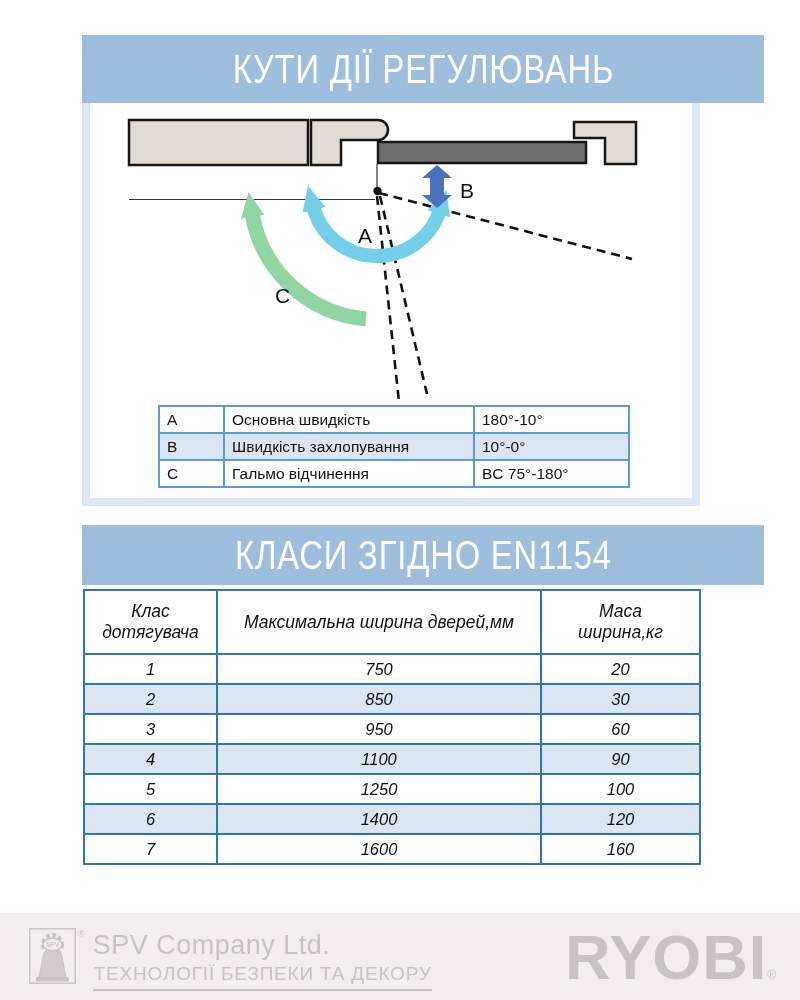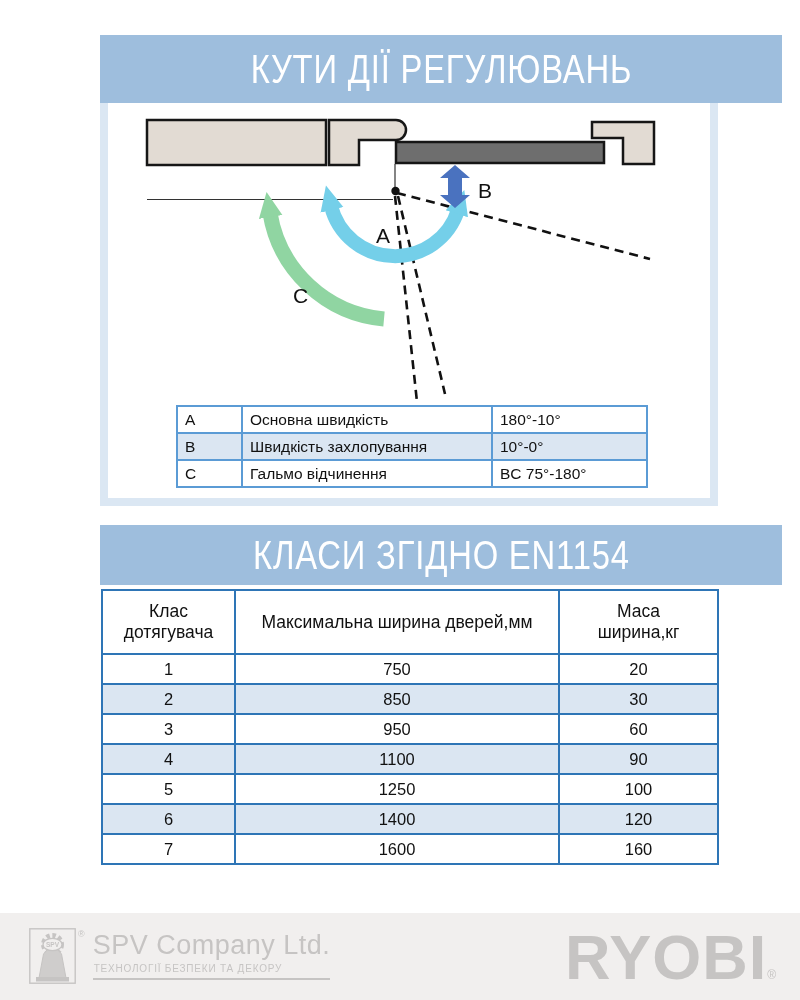--- a/index.html
+++ b/index.html
@@ -1,20 +1,20 @@
 <!DOCTYPE html>
 <html style="--header-band: #9ebedd; --section-frame: #dbe7f3; --table-border-dark: #2e75b6; --table-border-light: #5b9bd5; --row-alt: #dbe6f2; --arrow-a: #74cfe9; --arrow-b: #4a72bf; --arrow-c: #90d5a2; --door: #6e6e6e; --wall: #e2dbd3; --footer-bg: #f1efee; --footer-fg: #c6c4c3;"><head>
 <meta charset="utf-8">
 <style>
   html,body{margin:0;padding:0;background:#fff;}
   .page{position:relative;width:800px;height:1000px;background:#fff;overflow:hidden;
         font-family:"Liberation Sans",sans-serif;color:#111;}
 
   
-  .section{position:absolute;left:100px;width:682px;}
+  .section{position:absolute;left:82px;width:682px;}
   .band{height:68px;background:var(--header-band,#9ebedd);display:flex;align-items:center;justify-content:center;}
   .band-text{color:#fff;font-size:41px;letter-spacing:1px;white-space:nowrap;
              transform:scaleX(0.8);transform-origin:center;}
   #section1{top:35px;height:471px;}
   #section2{top:525px;}
   #section2 .band{height:60px;}
 
   .s1-body{position:absolute;left:0;top:68px;width:618px;height:403px;background:#fff;}
   .frame{position:absolute;background:var(--section-frame,#dbe7f3);}
   .frame.left{left:0;top:68px;width:8px;height:403px;}
@@ -35,34 +35,34 @@
   .pivot{fill:#111;}
   .diag-label{font-family:"Liberation Sans",sans-serif;font-size:21px;fill:#111;}
 
   
   .adj-table{position:absolute;left:76px;top:370px;border-collapse:collapse;table-layout:fixed;width:470px;}
   .adj-table td{border:2px solid var(--table-border-light,#5b9bd5);height:25px;
                 font-size:15.5px;padding:0 0 0 7px;background:#fff;}
   .adj-table tr.alt td{background:var(--row-alt,#dbe6f2);}
 
   
-  .cls-table{border-collapse:collapse;table-layout:fixed;width:616px;margin:4px 0 0 1px;}
+  .cls-table{border-collapse:collapse;table-layout:fixed;width:616px;margin:4px 0 0 1px;font-style:italic;}
   .cls-table td,.cls-table th{border:2.5px solid var(--table-border-dark,#2e75b6);
        text-align:center;background:#fff;font-weight:normal;color:#111;}
   .cls-table th{height:62px;font-size:17.5px;padding:0 14px;}
   .cls-table td{height:26px;font-size:16.5px;}
   .cls-table tr.alt td{background:var(--row-alt,#dbe6f2);}
 
   
   .footer{position:absolute;left:0;top:913px;width:800px;height:87px;background:var(--footer-bg,#f1efee);}
   .spv{position:absolute;left:29px;top:15px;display:flex;align-items:flex-start;}
   .spv-reg{font-size:9px;color:var(--footer-fg,#c6c4c3);margin:1px 8px 0 2px;}
   .spv-text{margin-top:2px;color:var(--footer-fg,#c6c4c3);}
   .spv-name{font-size:27px;font-weight:normal;letter-spacing:0.5px;line-height:30px;}
-  .spv-tagline{font-size:10px;letter-spacing:0.8px;padding:3px 0 4px 1px;
+  .spv-tagline{font-size:19px;letter-spacing:0.8px;padding:3px 0 4px 1px;
                border-bottom:2px solid var(--footer-fg,#c6c4c3);}
   .ryobi{position:absolute;right:24px;top:12px;color:var(--footer-fg,#c6c4c3);
          font-size:63px;font-weight:bold;letter-spacing:1px;line-height:64px;}
   .ryobi-reg{font-size:12px;font-weight:normal;vertical-align:baseline;letter-spacing:0;}
 </style>
 </head>
 <body>
 
 <div class="page">
 

